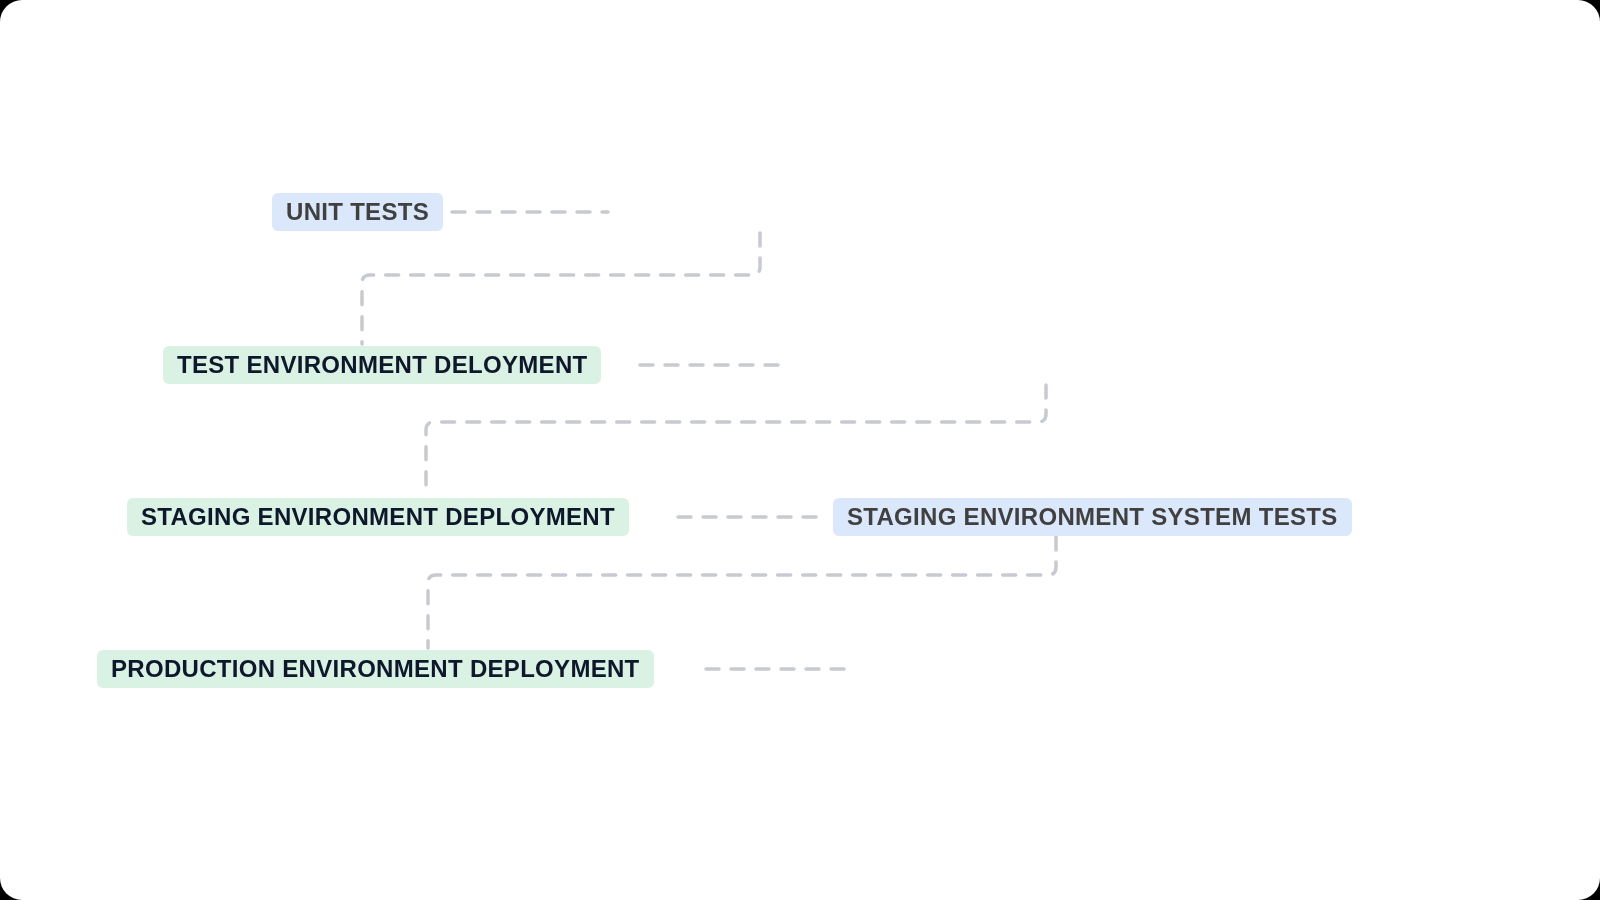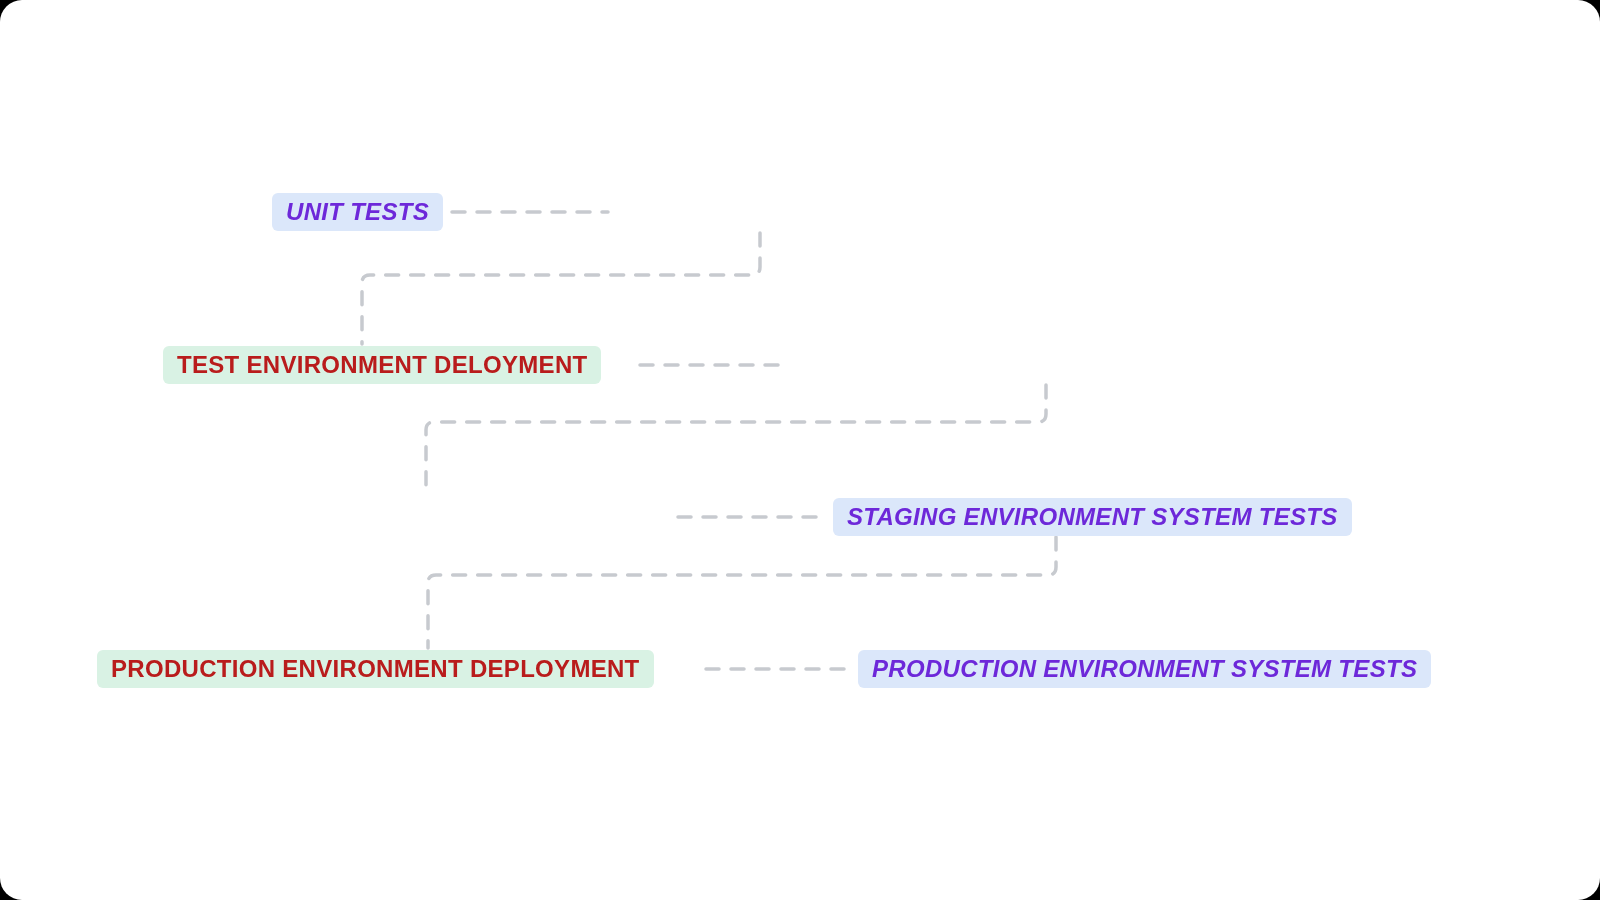--- a/index.html
+++ b/index.html
@@ -44,26 +44,25 @@
     font-size: 24px;
     line-height: 1.1;
     letter-spacing: 0.3px;
     padding: 6px 14px;
     border-radius: 6px;
     white-space: nowrap;
     user-select: none;
   }
   .node.test {
     background: #dbe7fa;
-    color: #6d28d9;
-    font-style: italic;
+    color: #404040;
   }
   .node.deployment {
     background: #d9f2e4;
-    color: #b91c1c;
+    color: #0f172a;
   }
   
   #n-unit          { left: 272px; top: 193px; }
   #n-integration   { left: 613px; top: 193px; }
   #n-test-deploy   { left: 163px; top: 346px; }
   #n-test-sys      { left: 795px; top: 346px; }
   #n-stage-deploy  { left: 127px; top: 498px; }
   #n-stage-sys     { left: 833px; top: 498px; text-align: center; }
   #n-prod-deploy   { left: 97px;  top: 650px; }
   #n-prod-sys      { left: 858px; top: 650px; }
@@ -83,21 +82,21 @@
       <path d="M1056,537 L1056,567 Q1056,575 1048,575 L436,575 Q428,575 428,583 L428,648" stroke="#c7cacf"></path>
       <path d="M706,669 L854,669" stroke="#c7cacf"></path>
     </svg>
 
     <div class="node test" id="n-unit">UNIT TESTS</div>
 
 
     <div class="node deployment" id="n-test-deploy">TEST ENVIRONMENT DELOYMENT</div>
 
 
+    <div class="node deployment" id="n-stage-deploy">STAGING ENVIRONMENT DEPLOYMENT</div>
 
     <div class="node test" id="n-stage-sys">STAGING ENVIRONMENT SYSTEM TESTS</div>
 
     <div class="node deployment" id="n-prod-deploy">PRODUCTION ENVIRONMENT DEPLOYMENT</div>
 
-    <div class="node test" id="n-prod-sys">PRODUCTION ENVIRONMENT SYSTEM TESTS</div>
 
   </div>
 </div>
 
 </body></html>

